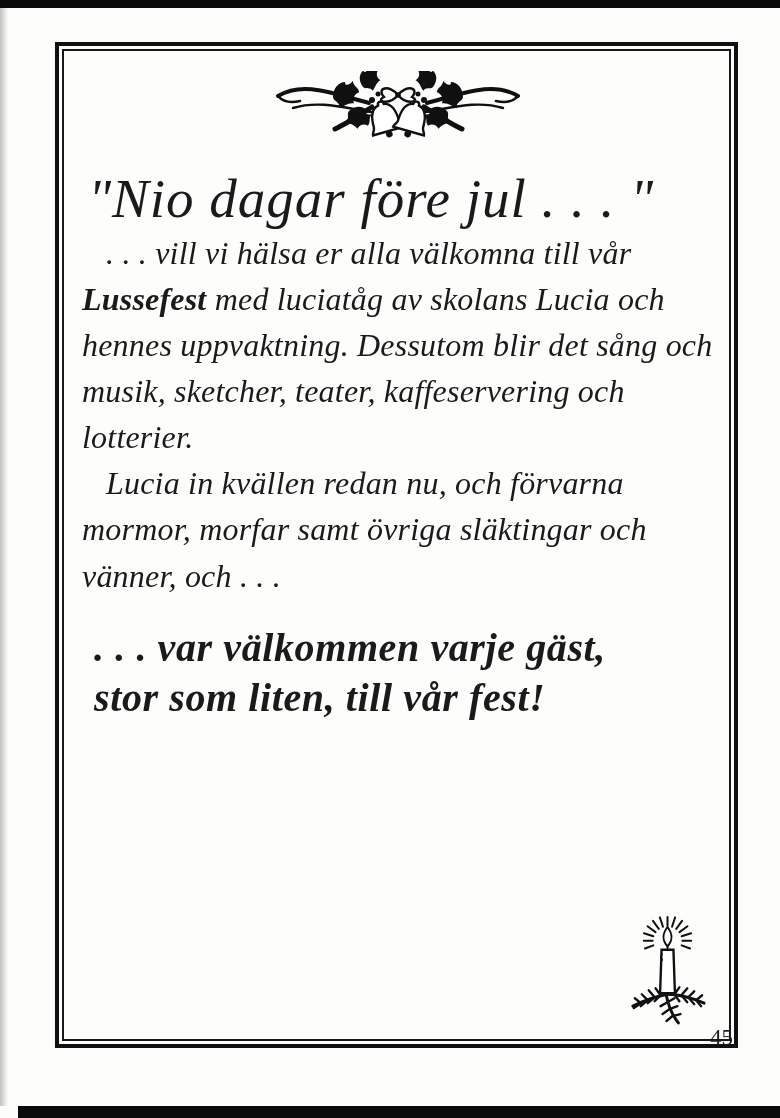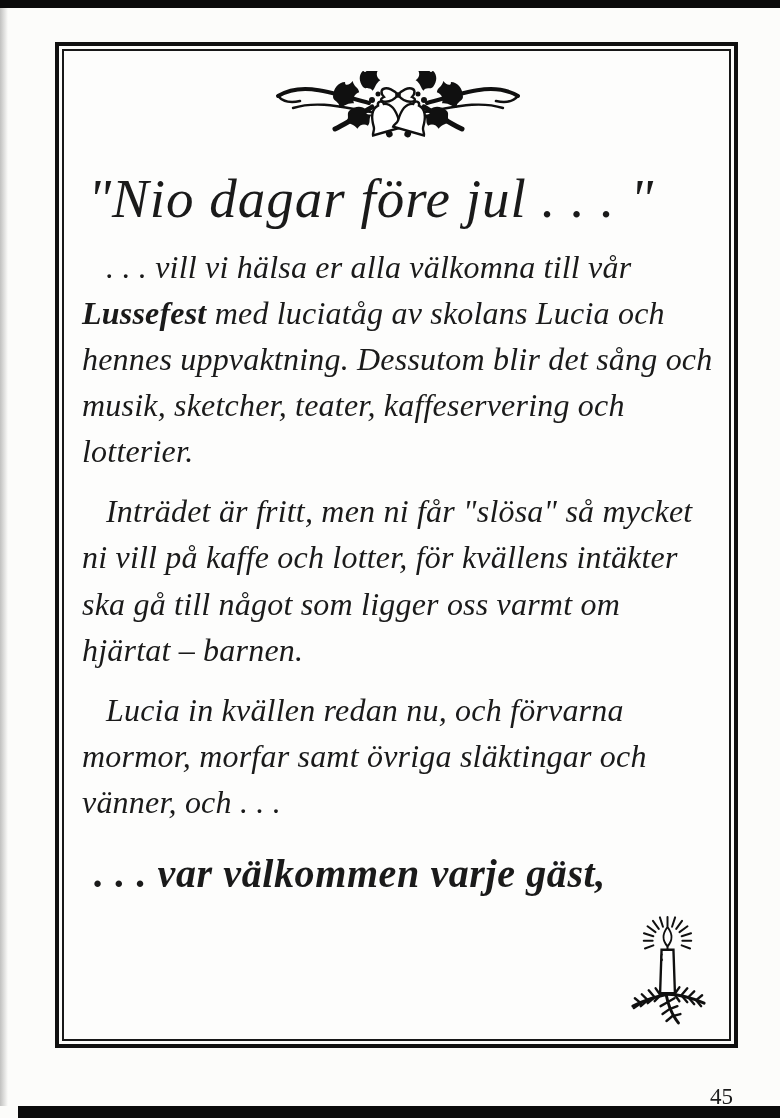--- a/index.html
+++ b/index.html
@@ -49,21 +49,20 @@
     letter-spacing: 1px;
     margin: 16px 0 0 6px;
     white-space: nowrap;
   }
 
   .body-text p {
     font-style: italic;
     font-size: 32px;
     line-height: 1.44;
     text-indent: 24px;
-    margin-top: 14px;
     letter-spacing: 0.2px;
   }
   .body-text .hl { font-weight: 700; }
 
   .closing {
     margin: 24px 0 12px 12px;
     font-style: italic;
     font-weight: 700;
     font-size: 40px;
     line-height: 1.26;
@@ -73,21 +72,21 @@
 
   .candle {
     position: absolute;
     right: 14px;
     bottom: 10px;
   }
 
   .page-number {
     position: absolute;
     left: 710px;
-    top: 1084px;
+    top: 1025px;
     font-size: 23px;
     font-style: normal;
     color: #1c1c1c;
   }
 </style>
 </head>
 <body>
 
 <div class="scan-bar-top"></div>
 <div class="scan-left-shadow"></div>
@@ -131,28 +130,28 @@
         <path d="M0,-18 C1.8,-18 3,-16.6 3,-14.8 C9.5,-13.5 13,-6 13,5 C13,8.2 16,10 16,12.5 L-16,12.5 C-16,10 -13,8.2 -13,5 C-13,-6 -9.5,-13.5 -3,-14.8 C-3,-16.6 -1.8,-18 0,-18 Z" fill="#ffffff" stroke="#101010" stroke-width="2.4"></path>
         <circle cx="0" cy="15.5" r="3.4" fill="#101010"></circle>
       </g>
     </svg>
 
     <h1 class="doc-title">"Nio dagar före jul . . . "</h1>
 
     <div class="body-text">
       <p><span>. . . vill vi hälsa er alla välkomna till vår </span><span class="hl">Lussefest</span><span> med luciatåg av skolans Lucia och hennes uppvaktning. Dessutom blir det sång och musik, sketcher, teater, kaffeservering och lotterier.</span></p>
 
-      <p>Inträdet är fritt, men ni får "slösa" så mycket ni vill på kaffe och lotter, för kvällens intäkter ska gå till något som ligger oss varmt om hjärtat – barnen.</p>
 
 
       <p>Lucia in kvällen redan nu, och förvarna mormor, morfar samt övriga släktingar och vänner, och . . .</p>
     </div>
 
     <div class="closing">
       <div>. . .  var välkommen varje gäst,</div>
+      <div>stor som liten, till vår fest!</div>
     </div>
 
     <svg class="candle" width="94" height="114" viewBox="0 0 95 115">
       <g stroke="#101010" stroke-width="2" stroke-linecap="round">
         <line x1="47" y1="11" x2="47" y2="2"></line>
         <line x1="51.6" y1="11.8" x2="54.7" y2="2.3"></line>
         <line x1="42.4" y1="11.8" x2="39.3" y2="2.3"></line>
         <line x1="55.8" y1="13.9" x2="61.7" y2="5.8"></line>
         <line x1="38.2" y1="13.9" x2="32.3" y2="5.8"></line>
         <line x1="59.1" y1="17.2" x2="67.2" y2="11.3"></line>

